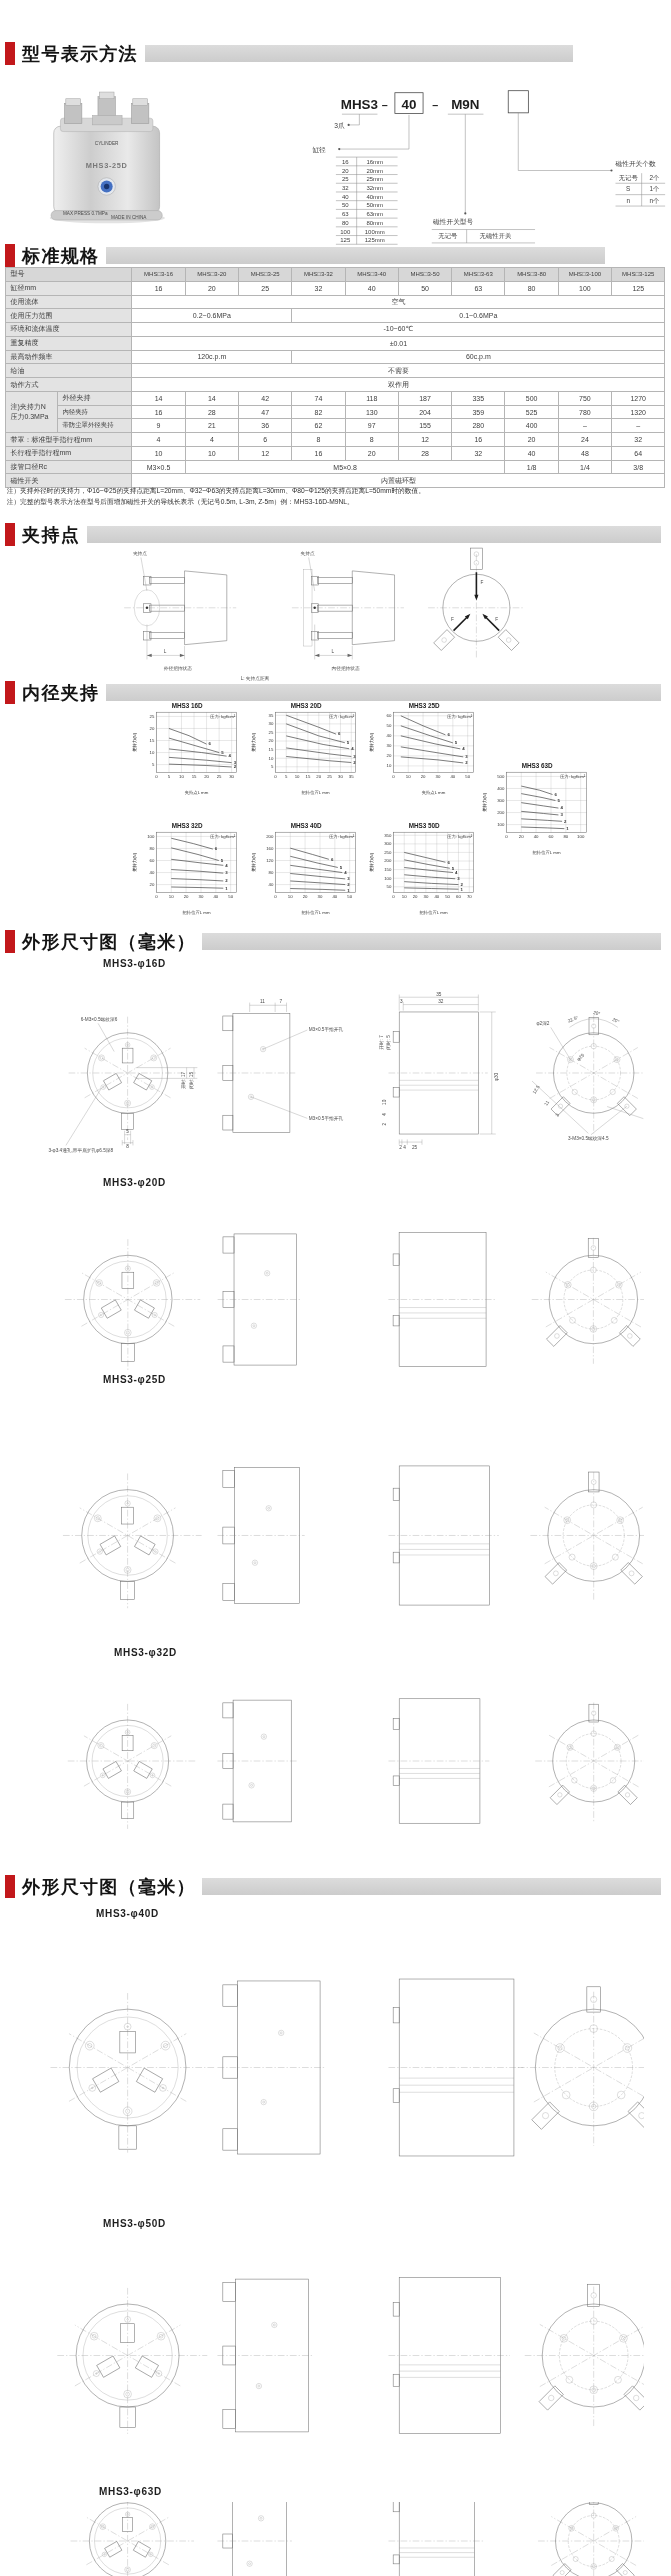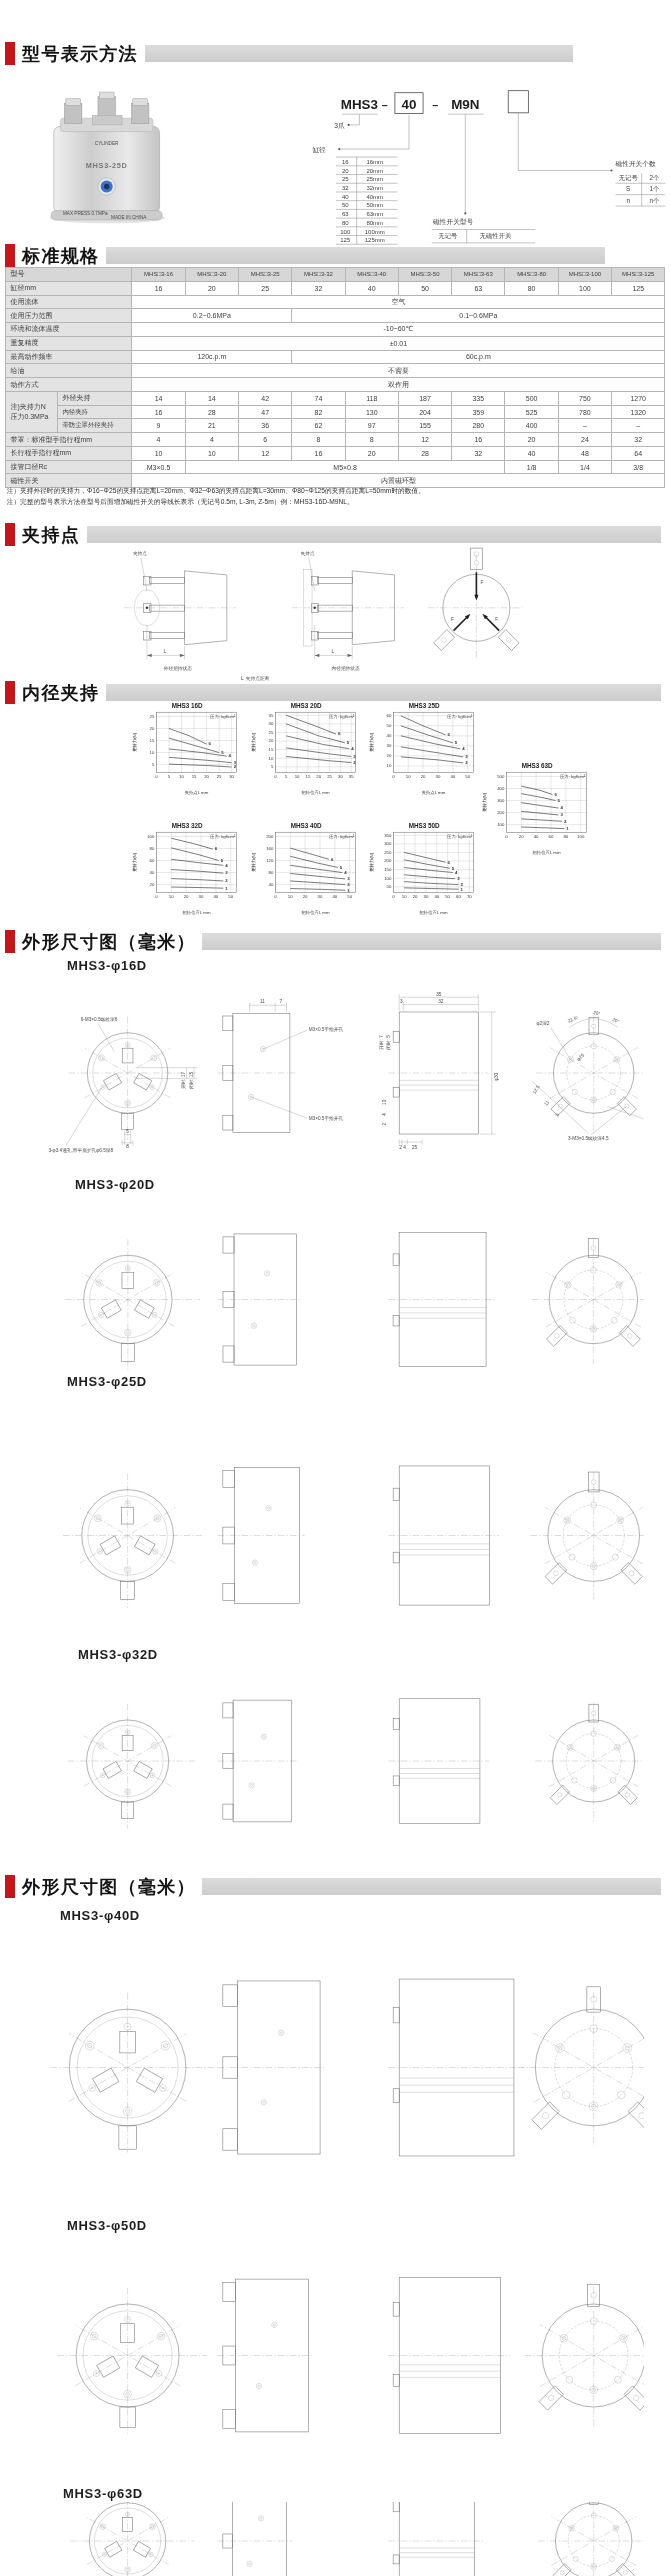--- a/index.html
+++ b/index.html
@@ -10,21 +10,21 @@
   .bullet{width:10px;height:23px;background:#c2181b;flex:0 0 auto;}
   .sechead h2{margin:0;font-size:18px;font-weight:900;color:#141414;letter-spacing:1.3px;white-space:nowrap;}
   .graybar{height:17.5px;flex:1;background:linear-gradient(#dcdcdc,#cccccc);}
   
   table.spec{border-collapse:collapse;table-layout:fixed;width:660px;font-size:7px;}
   table.spec td{border:0.7px solid #b5b5b5;text-align:center;padding:0.7px 0.7px;height:11.4px;color:#3d3d3d;overflow:hidden;white-space:nowrap;}
   table.spec td.lab{background:#e3e3e3;text-align:left;padding-left:4px;}
   table.spec td.hd{background:#d7d7d7;font-size:6px;}
   table.spec td.hl{background:#d7d7d7;text-align:left;padding-left:4px;font-size:7px;}
   .notes{font-size:6.7px;color:#2e2e2e;line-height:1.7;}
-  .dwtitle{font-size:13px;font-weight:bold;color:#1e1e1e;letter-spacing:0.7px;}
+  .dwtitle{font-size:10px;font-weight:bold;color:#1e1e1e;letter-spacing:0.7px;margin-left:36px;}
   
   svg{overflow:hidden;}
   svg text{font-family:"Liberation Sans","DejaVu Sans",sans-serif;}
   .ln{stroke:#6f6f6f;fill:none;stroke-width:.8;}
   .tn{stroke:#9a9a9a;fill:none;stroke-width:.5;}
   .cl{stroke:#8c8c8c;fill:none;stroke-width:.45;stroke-dasharray:10 3 2 3;}
   .dm{stroke:#8a8a8a;fill:none;stroke-width:.5;}
   .tx{fill:#4a4a4a;font-size:7px;}
   .oln{stroke:#8f8f8f;stroke-width:.8;}
   .otx{fill:#3c3c3c;}
@@ -828,21 +828,21 @@
           <text x="761" y="172" class="tx" font-size="6" text-anchor="middle" transform="rotate(-58 761 172)">12.5</text>
           <text x="777" y="192" class="tx" font-size="6" text-anchor="middle" transform="rotate(-58 777 192)">11</text>
           <text x="793" y="210" class="tx" font-size="6" text-anchor="middle" transform="rotate(-58 793 210)">3</text>
           <line x1="810.3589838486224" y1="126" x2="781" y2="78" class="dm"></line>
           <text x="779" y="74" class="tx" font-size="6.5" text-anchor="end">φ2深2</text>
           <line x1="865" y1="196" x2="919" y2="214" class="dm"></line>
           <text x="921" y="217" class="tx" font-size="6.5" text-anchor="start">φ2深2</text>
           <line x1="894.4974746830583" y1="195.49747468305833" x2="841" y2="238" class="dm"></line>
           <text x="837" y="246" class="tx" font-size="6.5" text-anchor="middle">3-M3×0.5螺纹深4.5</text>
         </svg></div>
-      <div class="abs dwtitle" style="left:75px;top:1177px">MHS3-φ20D</div>
+      <div class="abs dwtitle" style="left:67px;top:1177px">MHS3-φ20D</div>
       <div class="abs" style="left:27px;top:1193px"><svg width="617" height="213" viewBox="0 0 920 318">
           <line x1="56" y1="159" x2="258" y2="159" class="cl"></line>
           <line x1="150" y1="69" x2="150" y2="265" class="cl"></line>
           <line x1="80.7179676972449" y1="199" x2="219.2820323027551" y2="119" class="cl"></line>
           <line x1="219.2820323027551" y1="199" x2="80.7179676972449" y2="119" class="cl"></line>
           <circle cx="150" cy="159" r="66" class="ln"></circle>
           <circle cx="150" cy="159" r="57.2" class="tn"></circle>
           <rect x="141.2" y="118.30000000000001" width="17.6" height="24.200000000000003" class="ln" transform="rotate(0 150 130.4)"></rect>
           <circle cx="150" cy="112.8" r="3.8500000000000005" class="tn"></circle>
           <circle cx="150" cy="112.8" r="1.2" class="tn"></circle>

